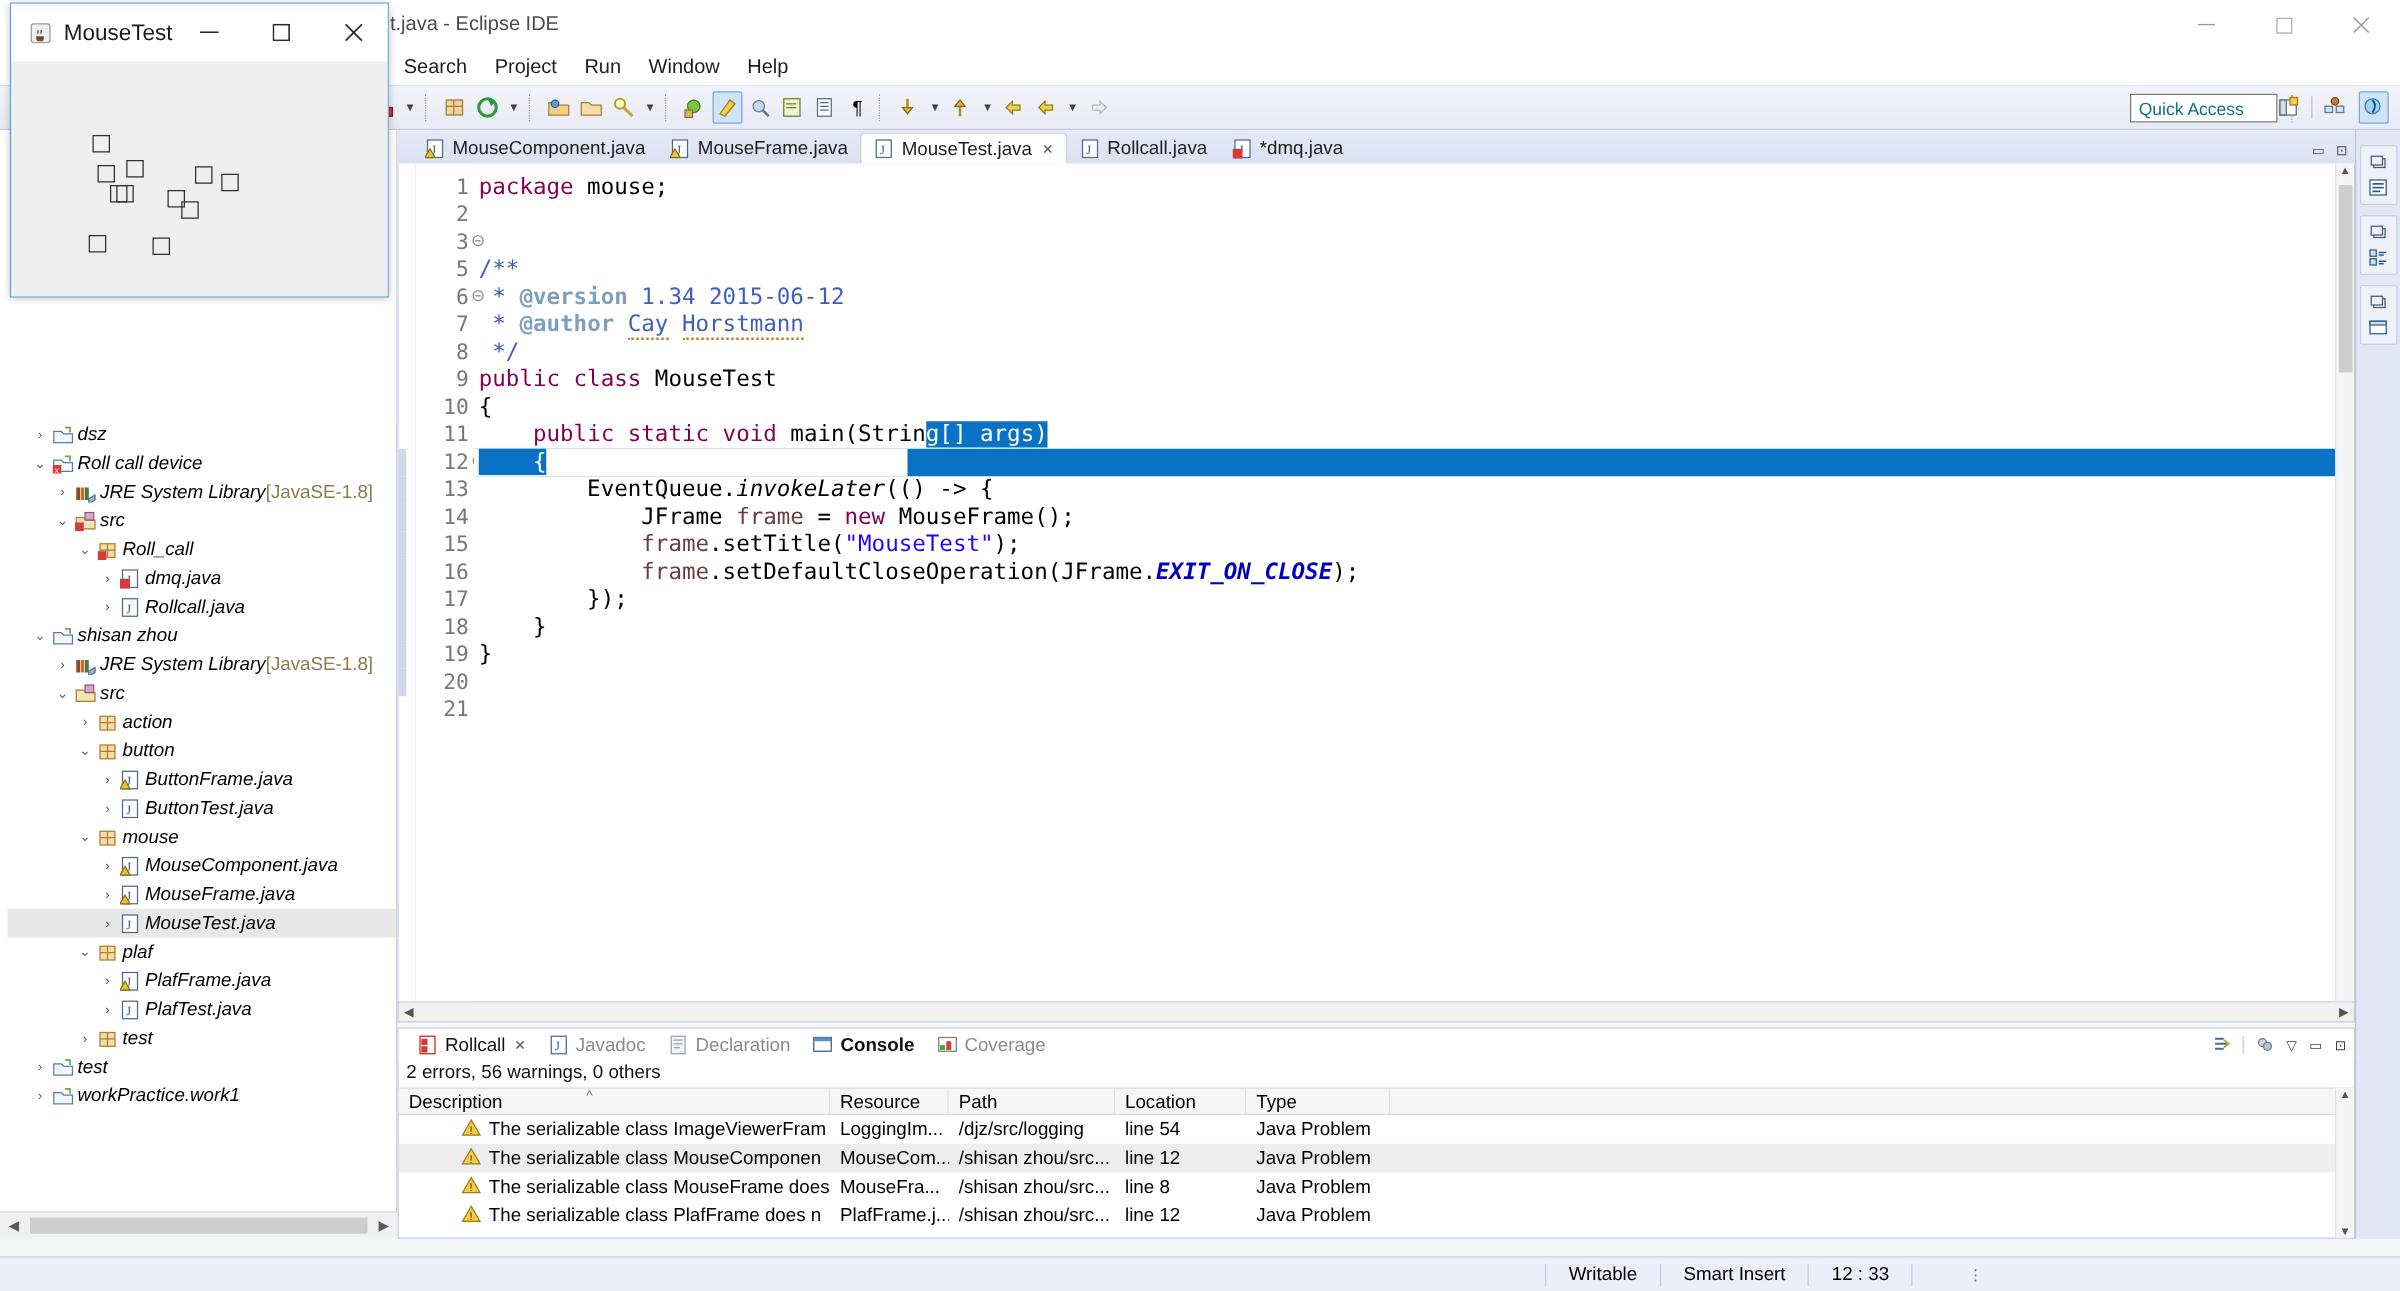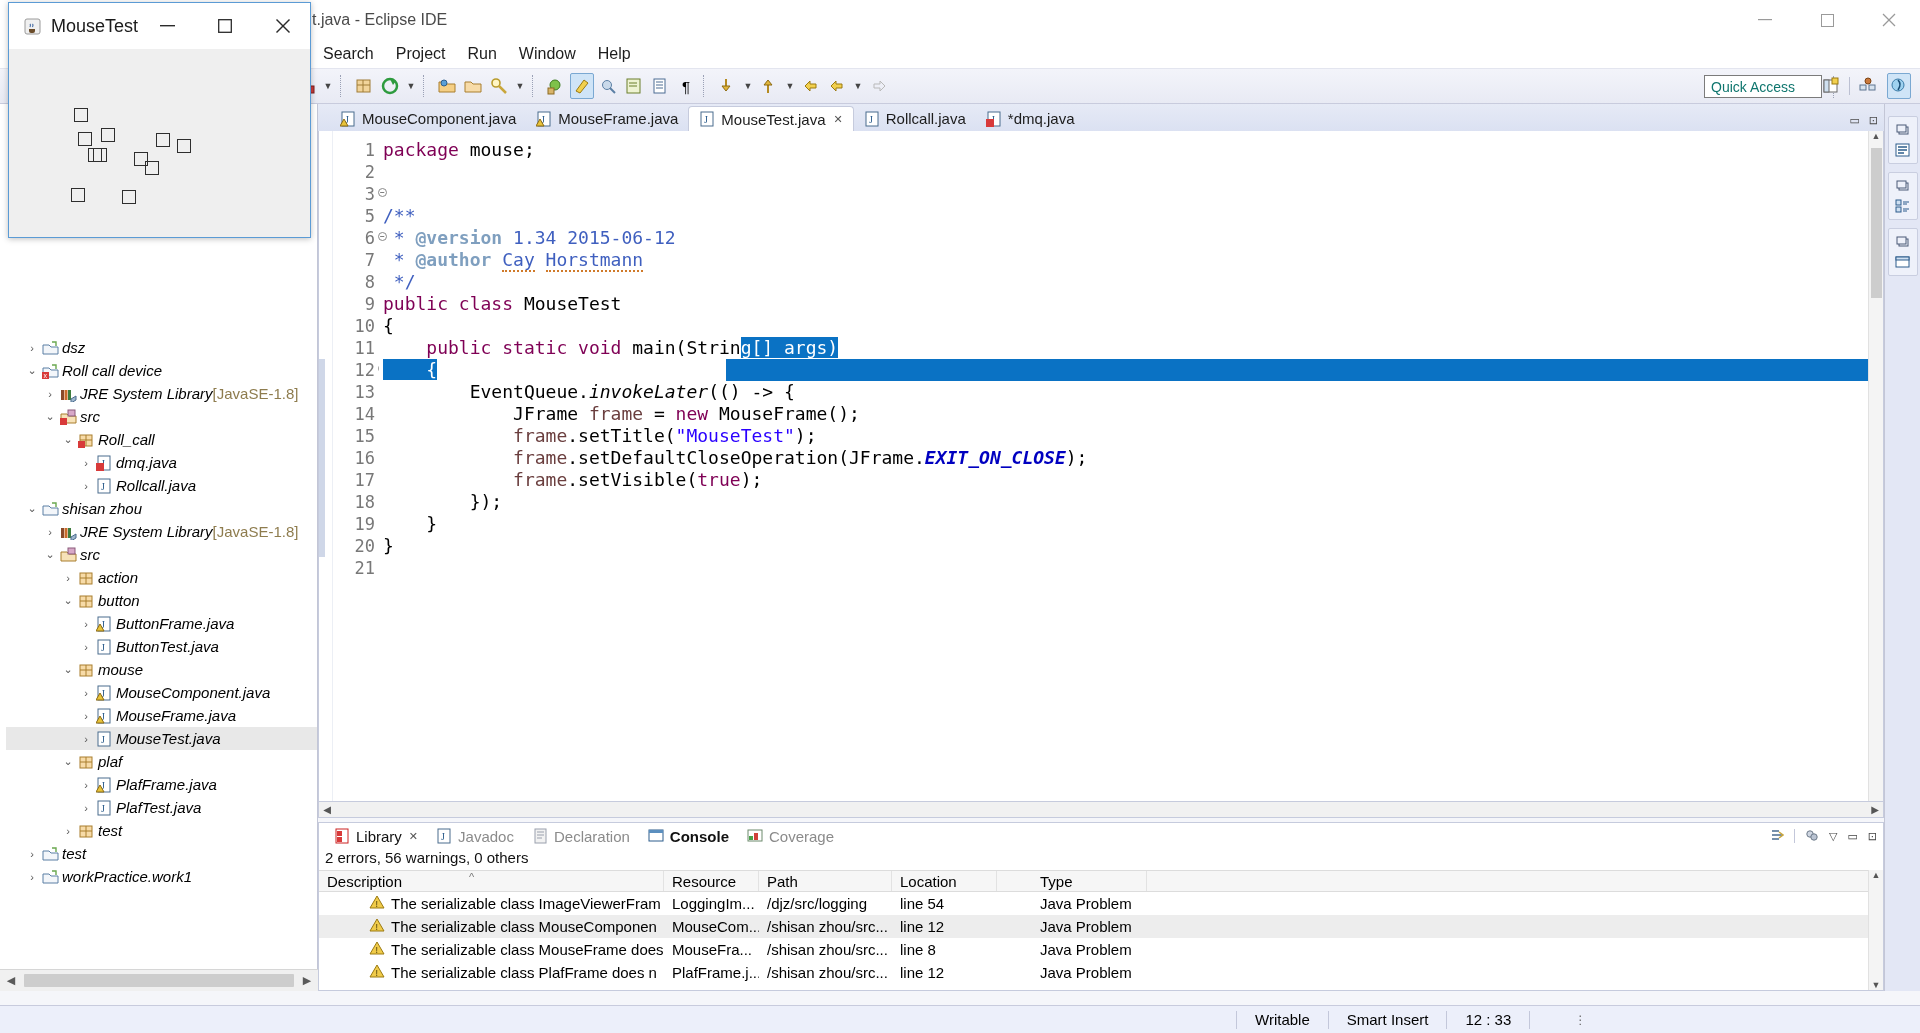--- a/index.html
+++ b/index.html
@@ -139,21 +139,21 @@
   .bp-ctl{ position:absolute; right:6px; display:flex; align-items:center; gap:10px; color:#444; font-size:11px;}
   .bp-summary{ height:21px; font-size:15px; padding-left:6px; color:#111; flex:none; }
   .ptable{ flex:1; display:flex; flex-direction:column; min-height:0; position:relative;}
   .phead{ height:22px; display:flex; background:#f6f6f6; border-top:1px solid #dcdcdc;
           border-bottom:1px solid #dcdcdc; font-size:15px; flex:none; }
   .phead div{ padding-left:8px; border-right:1px solid #e2e2e2; line-height:21px; position:relative;}
   .prow{ height:23px; display:flex; font-size:15px; align-items:center; }
   .prow.alt{ background:#ededed; }
   .prow div{ padding-left:8px; overflow:hidden; white-space:nowrap; }
   .c-desc{ width:345px; } .c-res{ width:95px; } .c-path{ width:133px; }
-  .c-loc{ width:105px; } .c-type{ width:115px;margin-left:35px; }
+  .c-loc{ width:105px; } .c-type{ width:115px; }
   .warn-ico{ margin-right:5px; }
 
   
   .right-strip{ width:36px; background:#e3e7f5; border-left:1px solid #c3c6d6; flex:none;
                 display:flex; flex-direction:column; align-items:center; padding-top:12px; }
   .rs-group{ width:30px; border:1px solid #c9cee0; background:#eef1fa; margin-bottom:8px;
              display:flex; flex-direction:column; align-items:center; padding:3px 0; border-radius:2px;}
   .rs-ico{ width:22px; height:20px; display:flex; align-items:center; justify-content:center;}
 
   
@@ -728,21 +728,20 @@
               <div class="cline" style="position: relative; z-index: 1;"><span class="jdoc"> * </span><span class="jdoctag">@author</span><span class="jdoc"> <span class="spell">Cay</span> <span class="spell">Horstmann</span></span></div>
               <div class="cline" style="position: relative; z-index: 1;"><span class="jdoc"> */</span></div>
               <div class="cline" style="position: relative; z-index: 1;"><span class="kw">public class</span> MouseTest</div>
               <div class="cline" style="position: relative; z-index: 1;">{</div>
               <div class="cline" style="position: relative; z-index: 1;">    <span class="kw">public static void</span> main(Strin<span class="sel-blue">g[] args)</span></div>
               <div class="cline" style="position: relative; z-index: 1;"><span class="sel-blue">    {</span></div>
               <div class="cline" style="position: relative; z-index: 1;">        EventQueue.<span class="ital">invokeLater</span>(() -&gt; {</div>
               <div class="cline" style="position: relative; z-index: 1;">            JFrame <span class="mth">frame</span> = <span class="kw">new</span> MouseFrame();</div>
               <div class="cline" style="position: relative; z-index: 1;">            <span class="mth">frame</span>.setTitle(<span class="str">"MouseTest"</span>);</div>
               <div class="cline" style="position: relative; z-index: 1;">            <span class="mth">frame</span>.setDefaultCloseOperation(JFrame.<span class="field">EXIT_ON_CLOSE</span>);</div>
-              <div class="cline" style="position: relative; z-index: 1;">            <span class="mth">frame</span>.setVisible(<span class="kw">true</span>);</div>
               <div class="cline" style="position: relative; z-index: 1;">        });</div>
               <div class="cline" style="position: relative; z-index: 1;">    }</div>
               <div class="cline" style="position: relative; z-index: 1;">}</div>
             </div>
           <div class="vscroll">
             <div class="vs-a">▲</div>
             <div class="vs-thumb"></div>
           </div>
         </div>
 
@@ -756,21 +755,21 @@
       <div class="bottom-panel">
         <div class="bp-tabs" id="bp-tabs">
           <div class="bp-tab active">
               <span style="display: flex; margin-right: 5px;">
                 <svg width="17" height="16">
                   <rect x="2" y="1" width="12" height="14" fill="#fff" stroke="#c22"></rect>
                   <rect x="3" y="3" width="5" height="5" fill="#d83a3a"></rect>
                   <rect x="3" y="9" width="5" height="5" fill="#d83a3a"></rect>
                 </svg>
               </span>
-              <span>Library</span>
+              <span>Rollcall</span>
               <span class="xclose">✕</span>
             </div>
             <div class="bp-tab">
               <span style="display: flex; margin-right: 5px;">
                 <svg width="17" height="16">
                   <rect x="2" y="1" width="12" height="14" fill="#ffffff" stroke="#4a6c8e"></rect>
                   <text x="5" y="12" fill="#2d5d8c" font-size="10" font-family="&quot;Liberation Serif&quot;,serif">J</text>
                 </svg>
               </span>
               <span>Javadoc</span>

